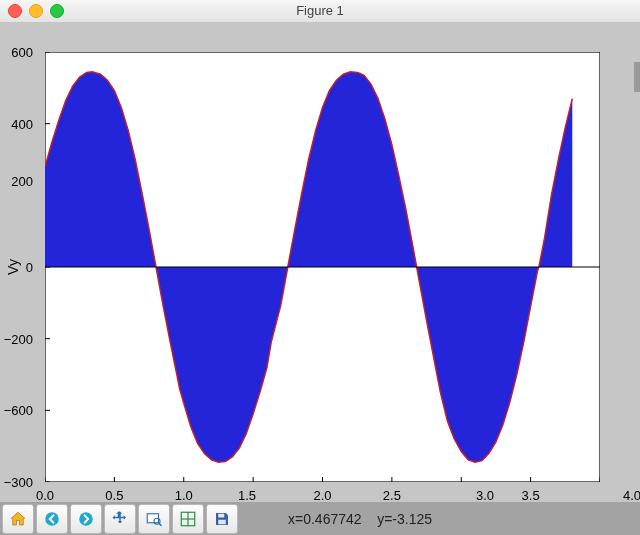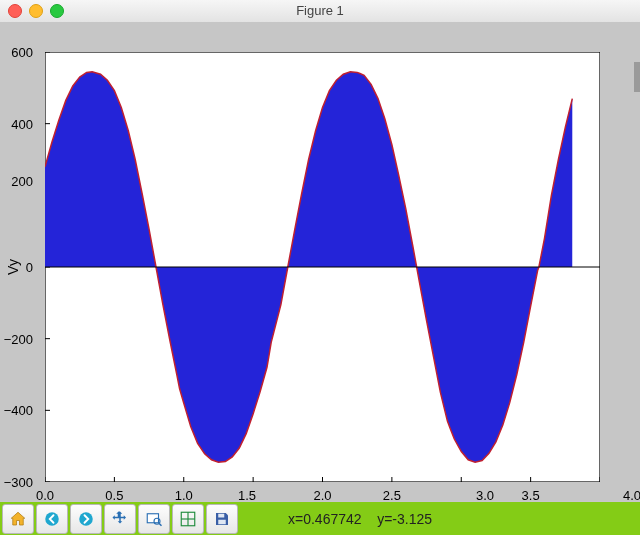--- a/index.html
+++ b/index.html
@@ -22,21 +22,21 @@
   
   .ytl{position:absolute;right:100%;margin-right:12px;font-size:13px;transform:translateY(-50%);white-space:nowrap;}
   .xtl{position:absolute;top:100%;margin-top:6px;font-size:13px;transform:translateX(-50%);}
   .ylabel{position:absolute;left:-40px;top:50%;transform:translateY(-50%) rotate(-90deg);font-size:14px;}
   .xlabel{position:absolute;left:50%;top:100%;margin-top:22px;transform:translateX(-50%);font-size:14px;}
 
   
   .sliver{position:absolute;right:0;top:40px;width:6px;height:30px;background:#9a9a9a;}
 
   
-  .toolbar{position:absolute;left:0;bottom:0;right:0;height:33px;background:#84cc16;border-top:1px solid #c8c8c8;display:flex;align-items:center;}
+  .toolbar{position:absolute;left:0;bottom:0;right:0;height:33px;background:#a3a3a3;border-top:1px solid #c8c8c8;display:flex;align-items:center;}
   .tbtn{width:30px;height:28px;margin-left:2px;background:linear-gradient(#fdfdfd,#e7e7e7);border:1px solid #b8b8b8;border-radius:3px;display:flex;align-items:center;justify-content:center;cursor:pointer;}
   .tbtn svg{width:18px;height:18px;}
   .coords{margin-left:50px;font-size:14px;color:#222;}
 </style>
 </head>
 <body>
 
 <div class="titlebar">
   <div class="traffic">
     <span class="t-red"></span>
@@ -67,21 +67,21 @@
         <line x1="0" y1="143.33333333333337" x2="5" y2="143.33333333333337" stroke="#000"></line>
         <line x1="0" y1="71.66666666666663" x2="5" y2="71.66666666666663" stroke="#000"></line>
         <line x1="0" y1="0" x2="5" y2="0" stroke="#000"></line>
         <path d="M 0 215 L 0.0 114.7 L 6.9 90.3 L 13.9 68.1 L 20.8 48.4 L 27.8 34.0 L 34.7 25.1 L 41.6 20.4 L 47.2 19.7 L 55.5 22.2 L 62.4 28.3 L 69.4 38.7 L 76.3 55.5 L 83.3 78.8 L 90.2 107.5 L 97.1 141.5 L 104.1 177.4 L 111.0 215.0 L 117.9 252.6 L 124.9 288.5 L 131.8 322.5 L 134.6 336.8 L 138.8 351.2 L 145.7 374.5 L 152.6 391.3 L 159.6 401.7 L 166.5 407.8 L 173.4 410.3 L 180.4 409.6 L 187.3 404.9 L 194.3 396.0 L 201.2 381.6 L 208.1 361.9 L 215.1 339.7 L 222.0 315.3 L 226.2 290.3 L 235.9 252.6 L 242.8 215.0 L 249.8 177.4 L 256.7 141.5 L 263.6 107.5 L 270.6 78.8 L 277.5 55.5 L 284.4 38.7 L 291.4 28.3 L 298.3 22.2 L 305.3 19.7 L 312.2 20.4 L 315.0 21.5 L 319.1 23.3 L 326.1 32.3 L 333.0 46.6 L 339.9 67.0 L 346.9 92.8 L 353.8 123.6 L 360.8 156.9 L 367.7 193.5 L 374.6 231.1 L 381.6 268.8 L 388.5 304.6 L 395.4 340.4 L 402.4 369.1 L 405.1 376.3 L 409.3 387.0 L 416.3 399.5 L 423.2 407.8 L 430.1 410.3 L 437.1 408.5 L 444.0 401.3 L 450.9 389.9 L 457.9 372.7 L 464.8 350.4 L 471.8 322.5 L 478.7 290.3 L 485.6 254.4 L 492.6 218.6 L 493.9 215.0 L 499.5 186.3 L 506.4 143.3 L 513.4 107.5 L 520.3 75.3 L 527.3 46.6 L 527.25 215 Z" fill="#2424d8" stroke="none"></path>
         <path d="M 0.0 114.7 L 6.9 90.3 L 13.9 68.1 L 20.8 48.4 L 27.8 34.0 L 34.7 25.1 L 41.6 20.4 L 47.2 19.7 L 55.5 22.2 L 62.4 28.3 L 69.4 38.7 L 76.3 55.5 L 83.3 78.8 L 90.2 107.5 L 97.1 141.5 L 104.1 177.4 L 111.0 215.0 L 117.9 252.6 L 124.9 288.5 L 131.8 322.5 L 134.6 336.8 L 138.8 351.2 L 145.7 374.5 L 152.6 391.3 L 159.6 401.7 L 166.5 407.8 L 173.4 410.3 L 180.4 409.6 L 187.3 404.9 L 194.3 396.0 L 201.2 381.6 L 208.1 361.9 L 215.1 339.7 L 222.0 315.3 L 226.2 290.3 L 235.9 252.6 L 242.8 215.0 L 249.8 177.4 L 256.7 141.5 L 263.6 107.5 L 270.6 78.8 L 277.5 55.5 L 284.4 38.7 L 291.4 28.3 L 298.3 22.2 L 305.3 19.7 L 312.2 20.4 L 315.0 21.5 L 319.1 23.3 L 326.1 32.3 L 333.0 46.6 L 339.9 67.0 L 346.9 92.8 L 353.8 123.6 L 360.8 156.9 L 367.7 193.5 L 374.6 231.1 L 381.6 268.8 L 388.5 304.6 L 395.4 340.4 L 402.4 369.1 L 405.1 376.3 L 409.3 387.0 L 416.3 399.5 L 423.2 407.8 L 430.1 410.3 L 437.1 408.5 L 444.0 401.3 L 450.9 389.9 L 457.9 372.7 L 464.8 350.4 L 471.8 322.5 L 478.7 290.3 L 485.6 254.4 L 492.6 218.6 L 493.9 215.0 L 499.5 186.3 L 506.4 143.3 L 513.4 107.5 L 520.3 75.3 L 527.3 46.6" fill="none" stroke="#c02030" stroke-width="1.5"></path>
         <line x1="0" y1="215" x2="555" y2="215" stroke="#000" stroke-width="1"></line>
       </svg>
 
     <div id="ytick-container">
         <div class="ytl" style="top: 430px;">−300</div>
-        <div class="ytl" style="top: 358.333px;">−400</div>
+        <div class="ytl" style="top: 358.333px;">−600</div>
         <div class="ytl" style="top: 286.667px;">−200</div>
         <div class="ytl" style="top: 215px;">0</div>
         <div class="ytl" style="top: 129px;">200</div>
         <div class="ytl" style="top: 71.6667px;">400</div>
         <div class="ytl" style="top: 0px;">600</div>
       </div>
     <div id="xtick-container">
         <div class="xtl" style="left: 0px;">0.0</div>
         <div class="xtl" style="left: 69.375px;">0.5</div>
         <div class="xtl" style="left: 138.75px;">1.0</div>

